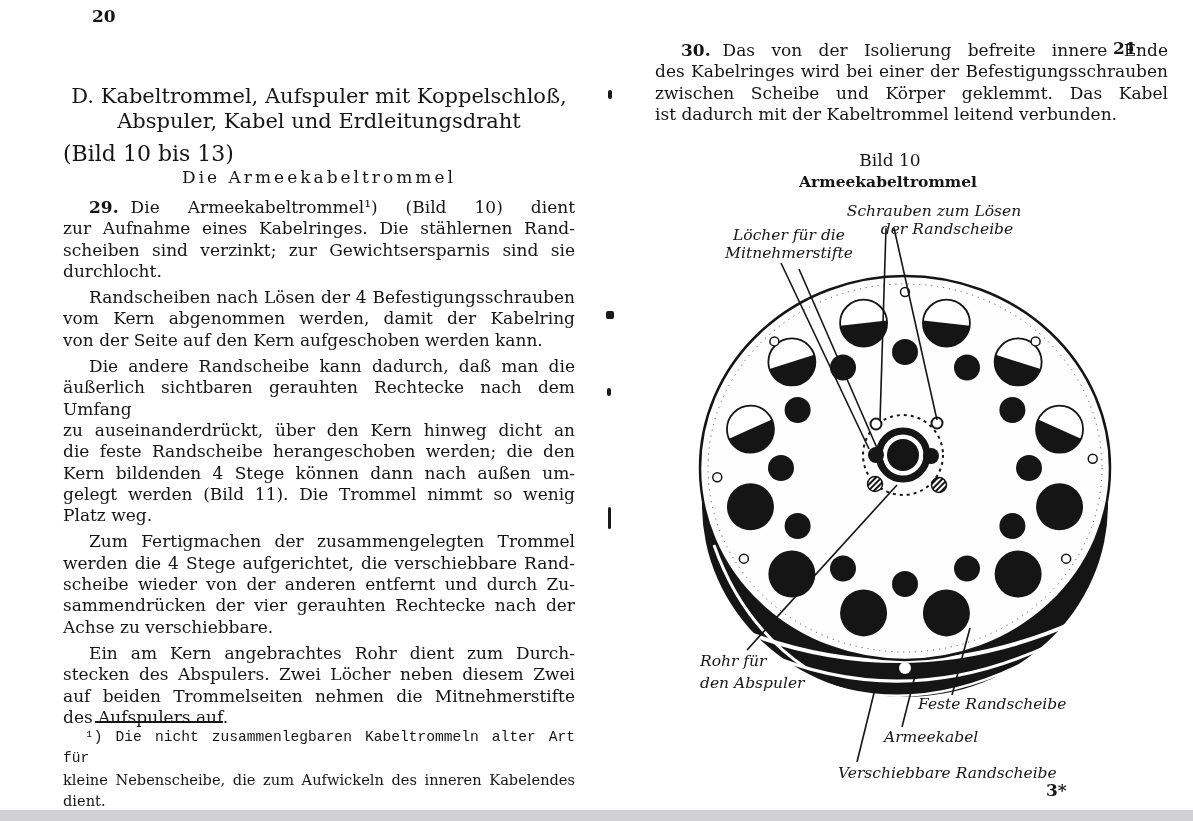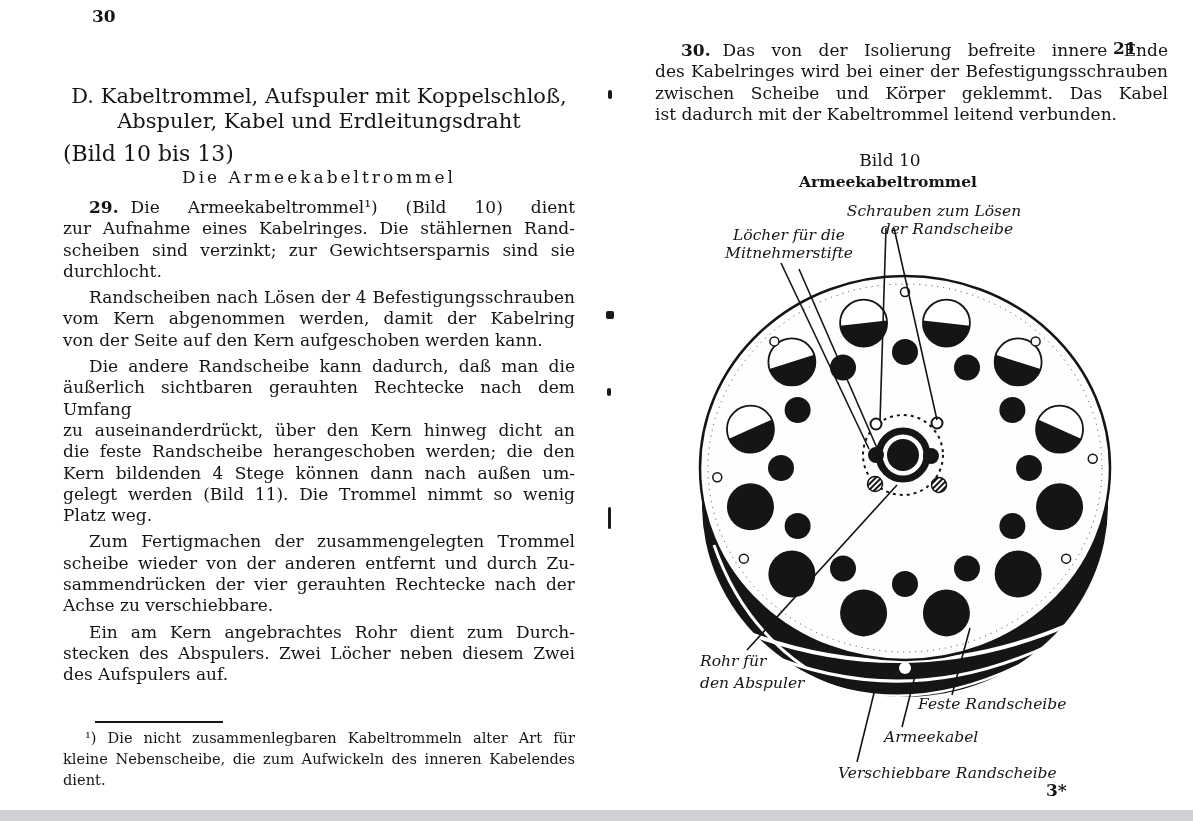--- a/index.html
+++ b/index.html
@@ -17,38 +17,38 @@
   #p20-sub{left:63px;top:167px;width:512px;text-align:center;font-size:17px;letter-spacing:3px;}
   #p20-body{left:63px;top:197px;width:512px;font-size:17px;line-height:21.3px;}
   .para{margin:0 0 5px 0;}
   .tl{text-align:justify;text-align-last:justify;white-space:normal;}
   .para .tl:last-child{text-align-last:left;}
   .para.indent-first .tl:first-child{text-indent:26px;}
   .numline{text-indent:26px;text-align:justify;text-align-last:justify;}
   .pnum{font-weight:bold;margin-right:12px;}
   #footnote-rule{left:95px;top:721px;width:128px;height:2px;background:#151515;}
   #p20-footnote{left:63px;top:727px;width:512px;font-size:14.6px;line-height:21px;}
-  #p20-footnote .para.indent-first .tl:first-child{text-indent:22px;}
+  #p20-footnote .para.indent-first .tl:first-child{text-indent:22px;font-family:Liberation Mono, monospace;}
   
   #p21-body{left:655px;top:40px;width:513px;font-size:17px;line-height:21.3px;}
   #sig-mark{left:1046px;top:780px;font-size:17px;font-weight:bold;}
   
   #figure-svg{left:660px;top:140px;}
   text.cap{font-size:17px;text-anchor:middle;fill:#151515;}
   text.cap2{font-size:15.5px;font-weight:600;text-anchor:middle;fill:#151515;}
   text.lbl{font-size:15.5px;font-style:italic;fill:#151515;font-family:"DejaVu Serif",serif;}
   text.mid{text-anchor:middle;}
   
   .speck{background:#1a1a1a;border-radius:2px;}
   #scan-bar{left:0;top:810px;width:1193px;height:11px;background:#d1d1d5;}
 </style>
 </head>
 <body>
 
-<div class="abs pagenum" style="left:92px;top:6px;">30</div>
+<div class="abs pagenum" style="left:92px;top:6px;">20</div>
 
 <div id="p20-head" class="abs">
   <div>D. Kabeltrommel, Aufspuler mit Koppelschloß,</div>
   <div>Abspuler, Kabel und Erdleitungsdraht</div>
 </div>
 
 <div id="p20-ref" class="abs">(Bild 10 bis 13)</div>
 
 <div id="p20-sub" class="abs">Die Armeekabeltrommel</div>
 
@@ -68,27 +68,29 @@
       <div class="tl">Die andere Randscheibe kann dadurch, daß man die</div>
       <div class="tl">äußerlich sichtbaren gerauhten Rechtecke nach dem Umfang</div>
       <div class="tl">zu auseinanderdrückt, über den Kern hinweg dicht an</div>
       <div class="tl">die feste Randscheibe herangeschoben werden; die den</div>
       <div class="tl">Kern bildenden 4 Stege können dann nach außen um-</div>
       <div class="tl">gelegt werden (Bild 11).  Die Trommel nimmt so wenig</div>
       <div class="tl">Platz weg.</div>
     </div>
   <div class="para indent-first">
       <div class="tl">Zum Fertigmachen der zusammengelegten Trommel</div>
+      <div class="tl">werden die 4 Stege aufgerichtet, die verschiebbare Rand-</div>
       <div class="tl">scheibe wieder von der anderen entfernt und durch Zu-</div>
       <div class="tl">sammendrücken der vier gerauhten Rechtecke nach der</div>
       <div class="tl">Achse zu verschiebbare.</div>
     </div>
   <div class="para indent-first">
       <div class="tl">Ein am Kern angebrachtes Rohr dient zum Durch-</div>
       <div class="tl">stecken des Abspulers.  Zwei Löcher neben diesem Zwei</div>
+      <div class="tl">auf beiden Trommelseiten nehmen die Mitnehmerstifte</div>
       <div class="tl">des Aufspulers auf.</div>
     </div>
 </div>
 
 <div id="footnote-rule" class="abs"></div>
 
 <div id="p20-footnote" class="abs">
   <div class="para indent-first">
       <div class="tl">¹) Die nicht zusammenlegbaren Kabeltrommeln alter Art für</div>
       <div class="tl">kleine Nebenscheibe, die zum Aufwickeln des inneren Kabelendes dient.</div>

